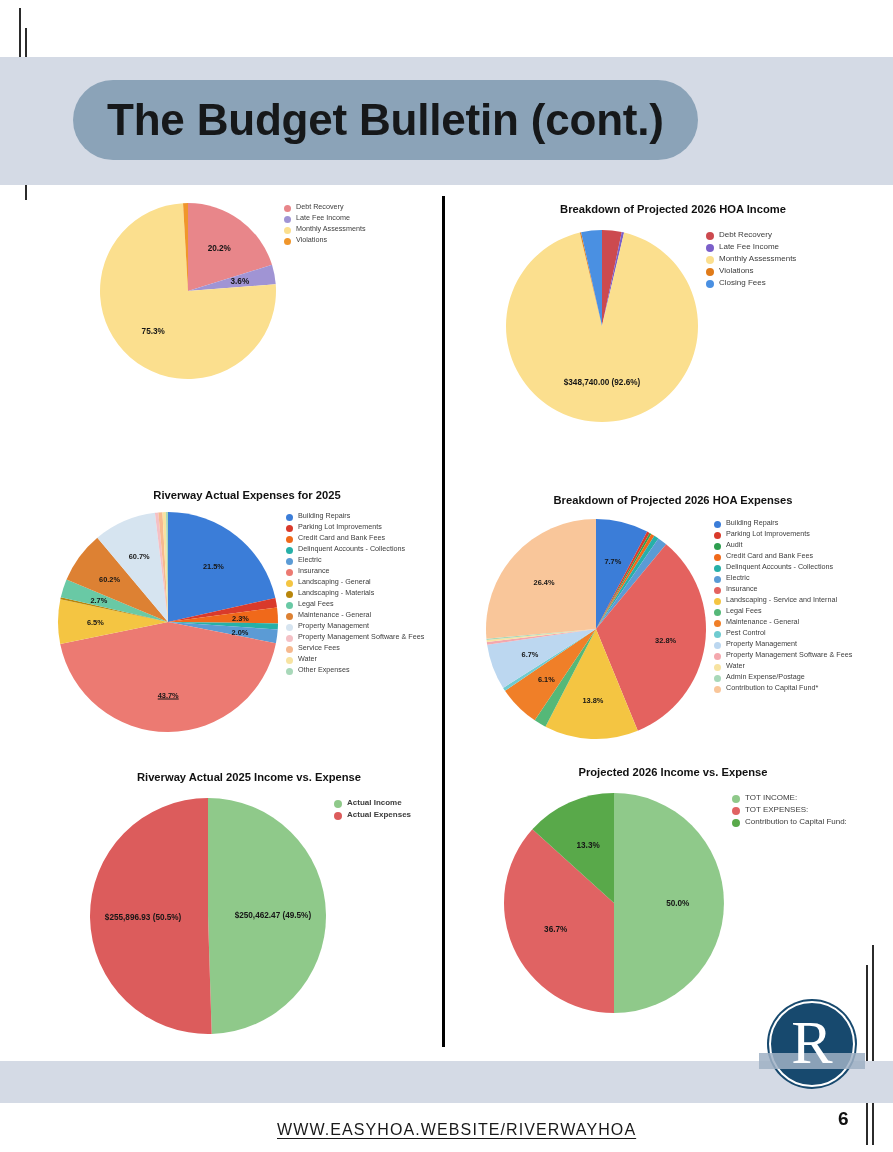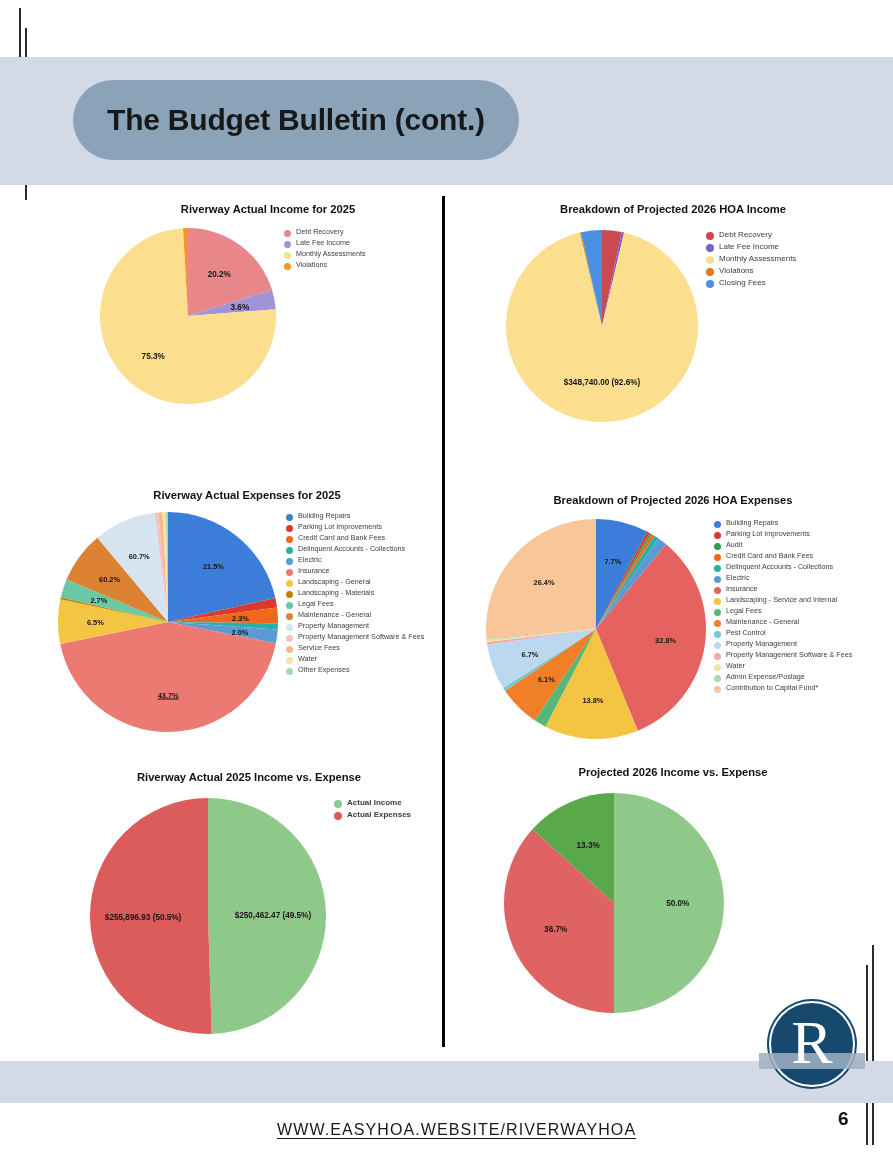--- a/index.html
+++ b/index.html
@@ -33,21 +33,21 @@
   .title-pill {
     position: absolute;
     left: 73px; top: 80px;
     height: 80px;
     padding: 0 34px;
     display: flex; align-items: center;
     background: #8ba3b8;
     border-radius: 40px;
   }
   .title-pill .t {
-    font-size: 30px;
+    font-size: 44px;
     font-weight: bold;
     color: #16181a;
     letter-spacing: -0.2px;
     white-space: nowrap;
   }
 
   
   .col-divider {
     position: absolute;
     left: 442px; top: 196px;
@@ -167,21 +167,20 @@
   <div class="band top"></div>
   <div class="band bottom"></div>
 
   <div class="title-pill">
     <span class="t">The Budget Bulletin (cont.)</span>
   </div>
 
   <div class="col-divider"></div>
 
   <div class="chart-block" id="chart-0" style="left:100px;  top:203px; width:336px;">
-      <div class="chart-title" style="margin-bottom: 12px;">Riverway Actual Income for 2025</div>
       <div class="chart-body">
         <div class="pie-wrap" style="width: 176px; height: 176px; margin-left: 0px;">
           <svg width="176" height="176" viewBox="0 0 176 176">
             <path d="M 88 88 L 88 0 A 88 88 0 0 1 172.02807993770458 61.860340821220916 Z" fill="#e8868a"></path>
             <path d="M 88 88 L 172.02807993770458 61.860340821220916 A 88 88 0 0 1 175.74998322293402 81.37124111354191 Z" fill="#a094d4"></path>
             <path d="M 88 88 L 175.74998322293402 81.37124111354191 A 88 88 0 1 1 83.02636896558182 0.14066359041019894 Z" fill="#fbdf8e"></path>
             <path d="M 88 88 L 83.02636896558182 0.14066359041019894 A 88 88 0 0 1 87.99999999999999 0 Z" fill="#f0962b"></path>
           </svg>
           <div class="slice-label big" style="left: 119.303px; top: 45.4797px;">20.2%</div>
           <div class="slice-label big" style="left: 139.865px; top: 78.1063px;">3.6%</div>
@@ -464,20 +463,34 @@
         <div class="pie-wrap" style="width: 220px; height: 220px; margin-left: 38px;">
           <svg width="220" height="220" viewBox="0 0 220 220">
             <path d="M 110 110 L 110 0 A 110 110 0 0 1 110 220 Z" fill="#8fc98a"></path>
             <path d="M 110 110 L 110 220 A 110 110 0 0 1 28.408404998738717 36.224586580960775 Z" fill="#e06363"></path>
             <path d="M 110 110 L 28.408404998738717 36.224586580960775 A 110 110 0 0 1 110.00000000000007 0 Z" fill="#59a94a"></path>
           </svg>
           <div class="slice-label big" style="left: 173.8px; top: 110px;">50.0%</div>
           <div class="slice-label big" style="left: 51.6887px; top: 135.889px; text-align: center;">36.7%</div>
           <div class="slice-label big" style="left: 84.1113px; top: 51.6887px;">13.3%</div>
         </div>
+        <div class="legend lg" style="width: 140px;">
+          <div class="legend-item">
+            <span class="legend-dot" style="background: rgb(143, 201, 138);"></span>
+            <span class="legend-text">TOT INCOME:</span>
+          </div>
+          <div class="legend-item">
+            <span class="legend-dot" style="background: rgb(224, 99, 99);"></span>
+            <span class="legend-text">TOT EXPENSES:</span>
+          </div>
+          <div class="legend-item">
+            <span class="legend-dot" style="background: rgb(89, 169, 74);"></span>
+            <span class="legend-text">Contribution to Capital Fund:</span>
+          </div>
+        </div>
       </div>
     </div>
 
   <div class="logo">
     <div class="ring"></div>
     <div class="waves"></div>
     <div class="rch">R</div>
   </div>
 
   <a class="footer-url" href="#">WWW.EASYHOA.WEBSITE/RIVERWAYHOA</a>

